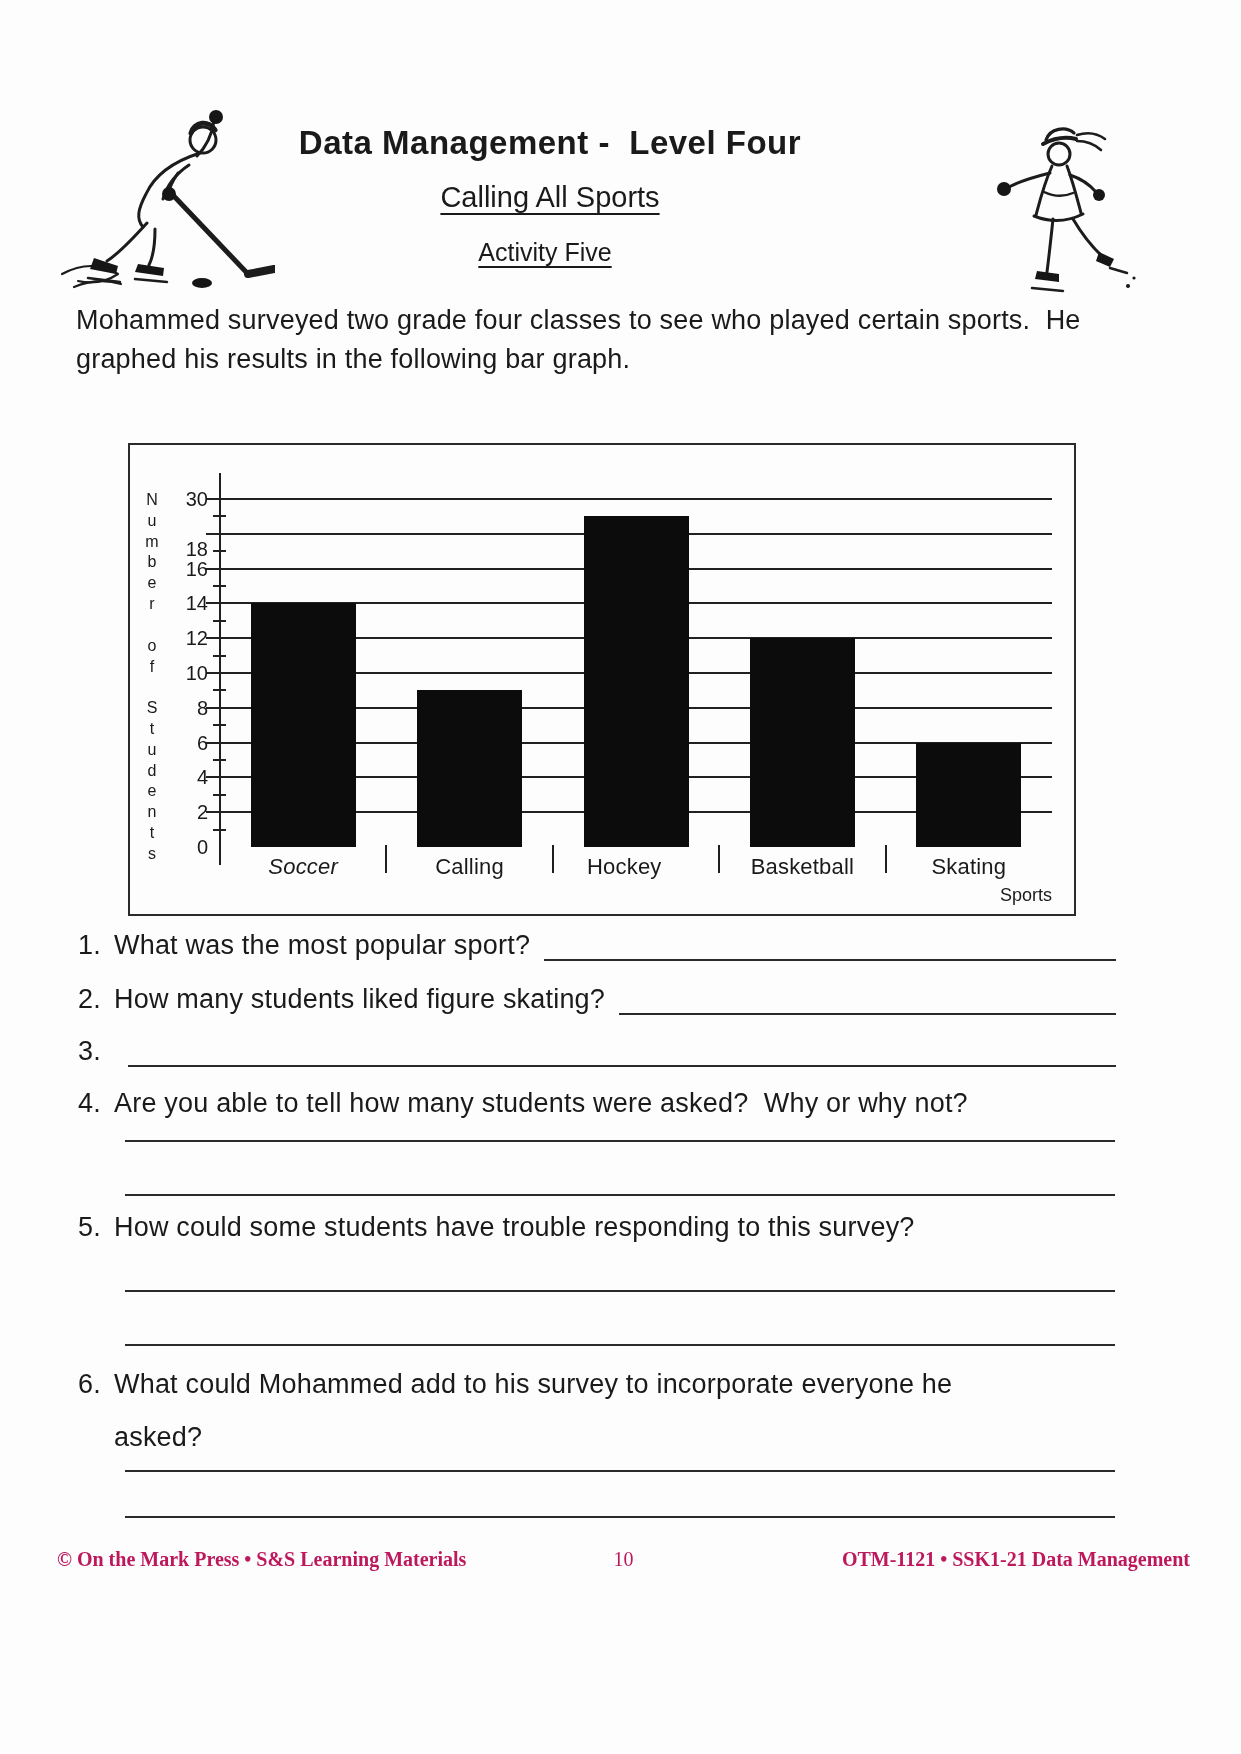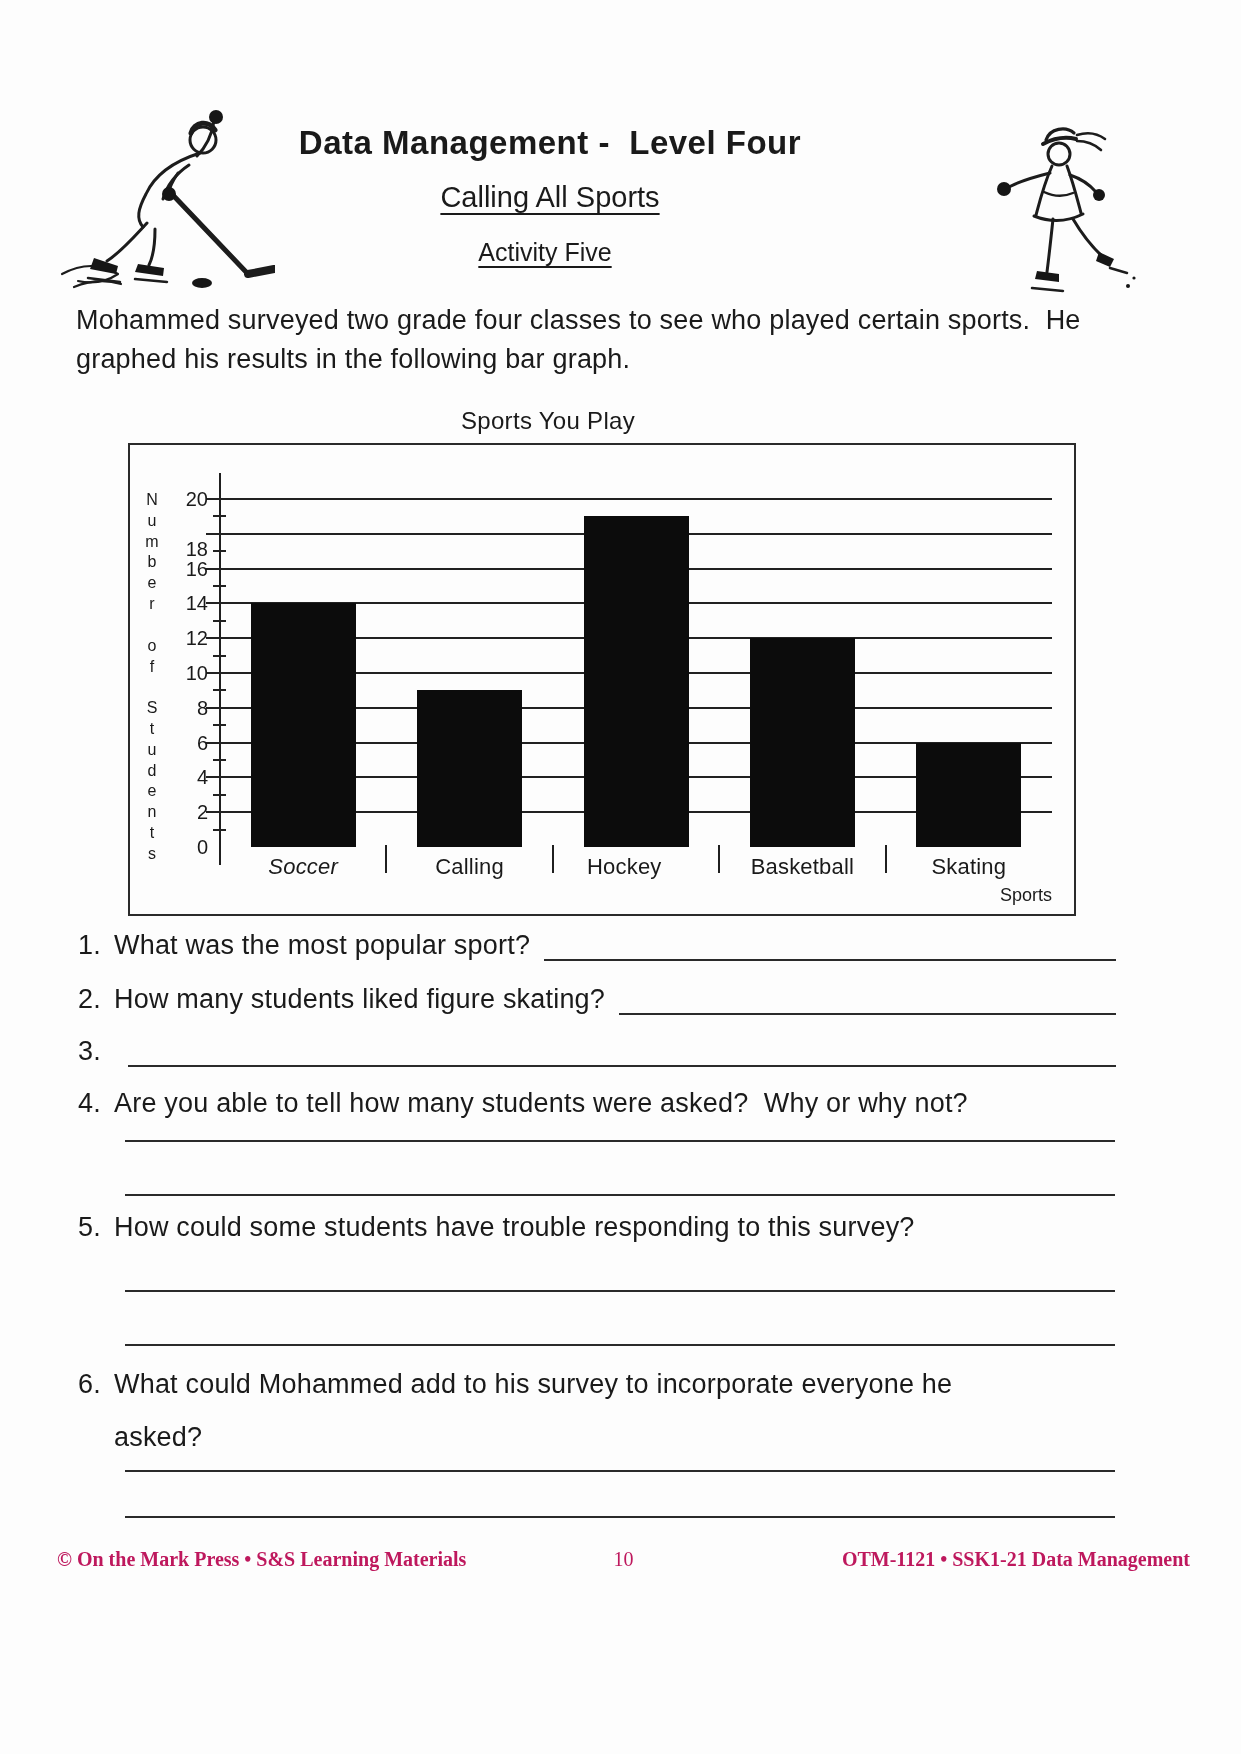--- a/index.html
+++ b/index.html
@@ -113,21 +113,20 @@
 
   <div class="abs doc-title">Data Management -&nbsp; Level Four</div>
   <div class="abs doc-activity">Activity Five</div>
   <div class="abs doc-subtitle">Calling All Sports</div>
 
   <div class="abs intro">
     <div>Mohammed surveyed two grade four classes to see who played certain sports.&nbsp; He</div>
     <div>graphed his results in the following bar graph.</div>
   </div>
 
-  <div class="abs chart-title">Sports You Play</div>
   <div class="abs chart-box">
     <div class="chart-canvas">
       <div class="y-axis-line"></div>
       <div class="ylabel-col">
           <span>N</span>
           <span>u</span>
           <span>m</span>
           <span>b</span>
           <span>e</span>
           <span>r</span>
@@ -158,21 +157,21 @@
         <div class="minor-tick" style="top: 383.6px;"></div>
         <div class="minor-tick" style="top: 348.8px;"></div>
         <div class="minor-tick" style="top: 314px;"></div>
         <div class="minor-tick" style="top: 279.2px;"></div>
         <div class="minor-tick" style="top: 244.4px;"></div>
         <div class="minor-tick" style="top: 209.6px;"></div>
         <div class="minor-tick" style="top: 174.8px;"></div>
         <div class="minor-tick" style="top: 140px;"></div>
         <div class="minor-tick" style="top: 105.2px;"></div>
         <div class="minor-tick" style="top: 70.4px;"></div>
-        <div class="ytick-label" style="top: 42px;">20</div>
+        <div class="ytick-label" style="top: 42px;">30</div>
         <div class="ytick-label" style="top: 92px;">18</div>
         <div class="ytick-label" style="top: 111.6px;">16</div>
         <div class="ytick-label" style="top: 146.4px;">14</div>
         <div class="ytick-label" style="top: 181.2px;">12</div>
         <div class="ytick-label" style="top: 216px;">10</div>
         <div class="ytick-label" style="top: 250.8px;">8</div>
         <div class="ytick-label" style="top: 285.6px;">6</div>
         <div class="ytick-label" style="top: 320.4px;">4</div>
         <div class="ytick-label" style="top: 355.2px;">2</div>
         <div class="ytick-label" style="top: 390px;">0</div>

